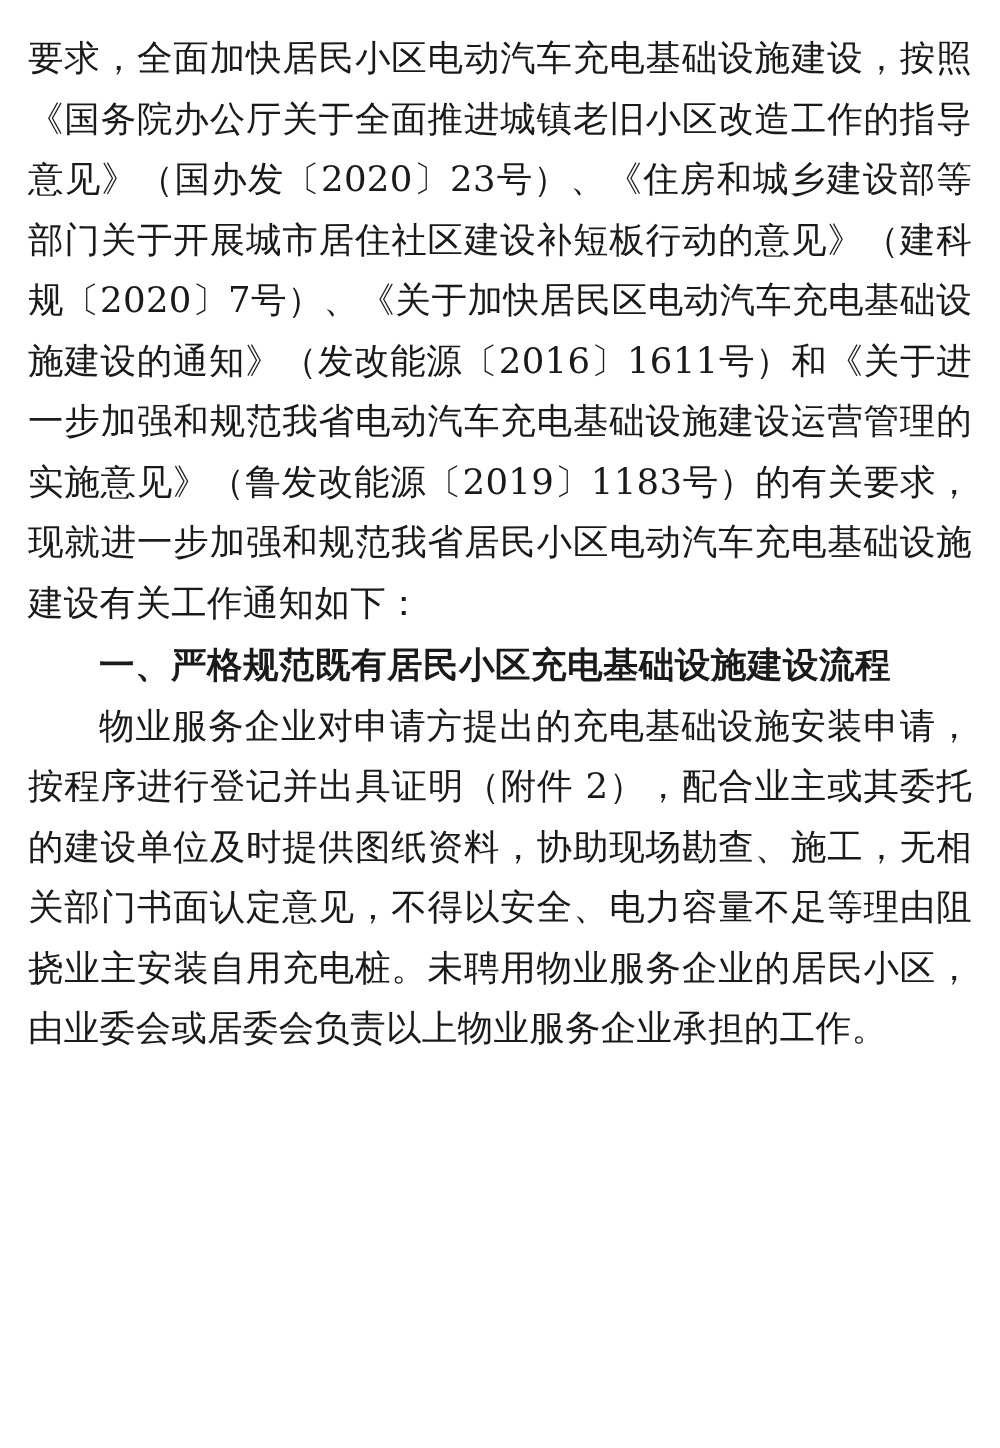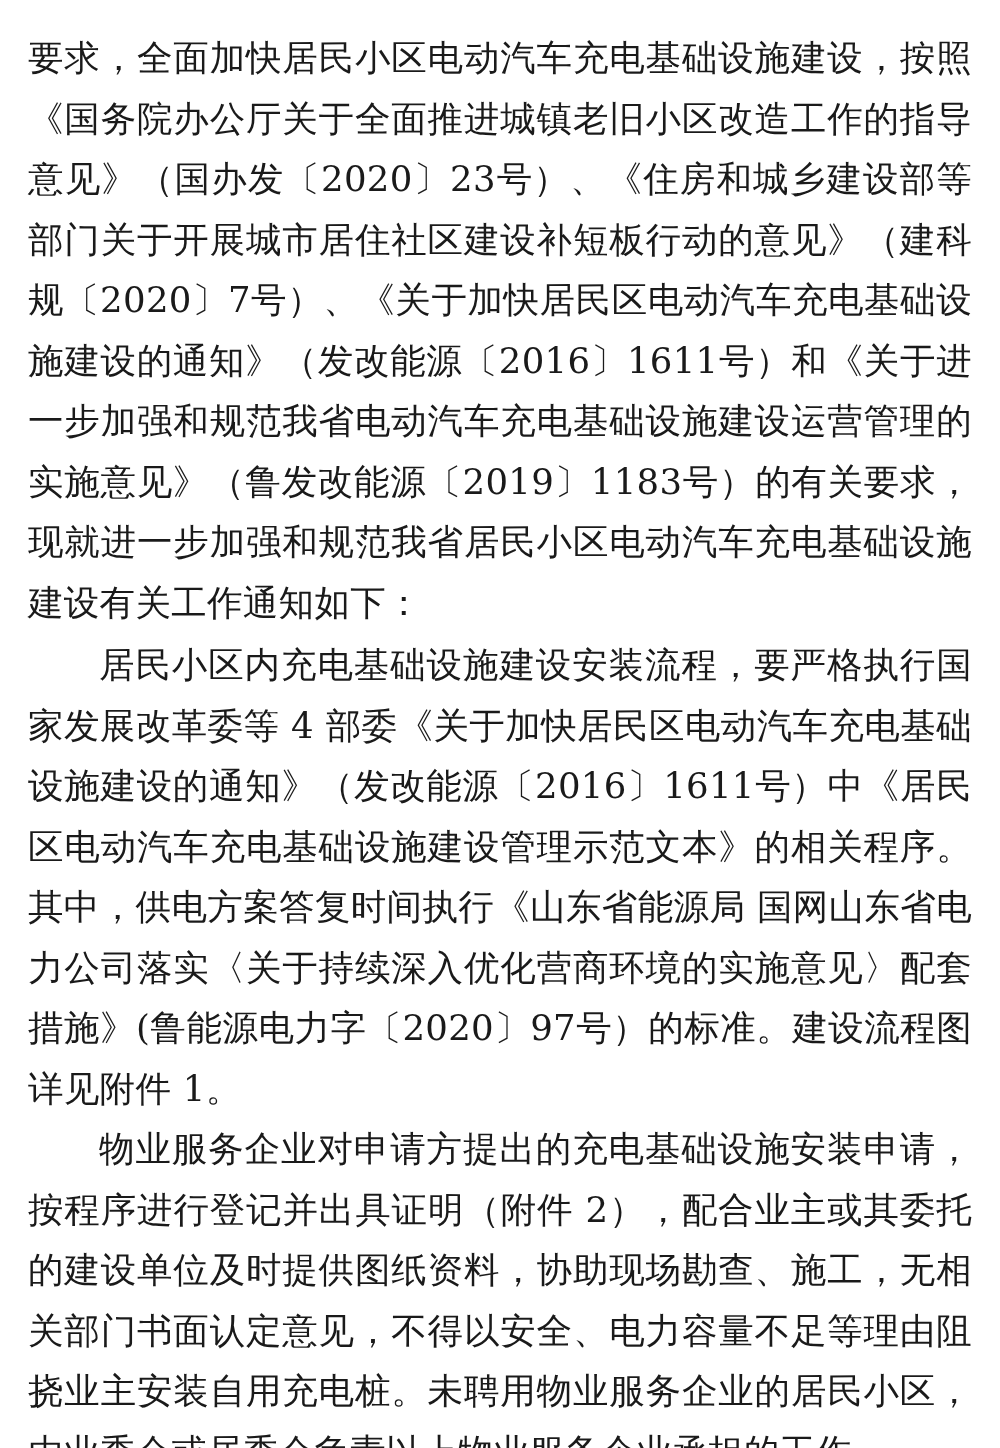--- a/index.html
+++ b/index.html
@@ -53,20 +53,20 @@
 <body>
 
 <div class="page">
 
   <div class="body-text">
 
     <p class="para no-indent">要求，全面加快居民小区电动汽车充电基础设施建设，按照《国务院办公厅关于全面推进城镇老旧小区改造工作的指导意见》（国办发〔2020〕23号）、《住房和城乡建设部等部门关于开展城市居住社区建设补短板行动的意见》（建科规〔2020〕7号）、《关于加快居民区电动汽车充电基础设施建设的通知》（发改能源〔2016〕1611号）和《关于进一步加强和规范我省电动汽车充电基础设施建设运营管理的实施意见》（鲁发改能源〔2019〕1183号）的有关要求，现就进一步加强和规范我省居民小区电动汽车充电基础设施建设有关工作通知如下：</p>
 
     <div class="spacer-sm"></div>
 
+    <p class="heading">一、严格规范既有居民小区充电基础设施建设流程</p>
 
-    <p class="para">居民小区内充电基础设施建设安装流程，要严格执行国家发展改革委等 4 部委《关于加快居民区电动汽车充电基础设施建设的通知》（发改能源〔2016〕1611号）中《居民区电动汽车充电基础设施建设管理示范文本》的相关程序。其中，供电方案答复时间执行《山东省能源局 国网山东省电力公司落实〈关于持续深入优化营商环境的实施意见〉配套措施》(鲁能源电力字〔2020〕97号）的标准。建设流程图详见附件 1。</p>
 
     <p class="para">物业服务企业对申请方提出的充电基础设施安装申请，按程序进行登记并出具证明（附件 2），配合业主或其委托的建设单位及时提供图纸资料，协助现场勘查、施工，无相关部门书面认定意见，不得以安全、电力容量不足等理由阻挠业主安装自用充电桩。未聘用物业服务企业的居民小区，由业委会或居委会负责以上物业服务企业承担的工作。</p>
 
   </div>
 
 </div>
 
 </body></html>

